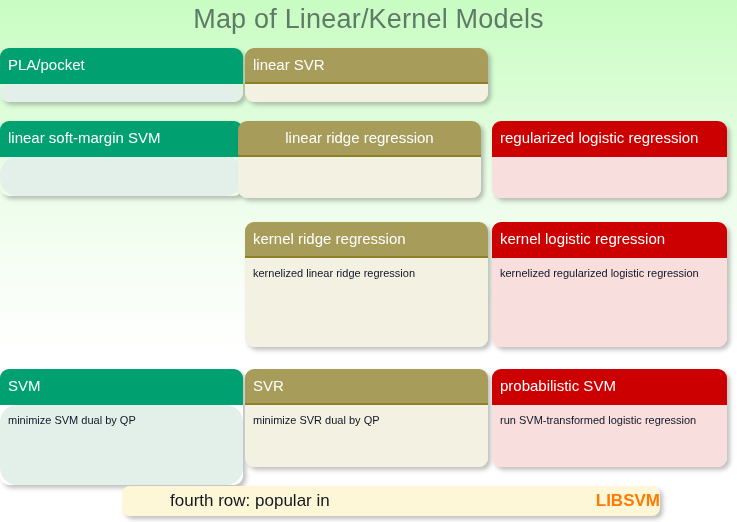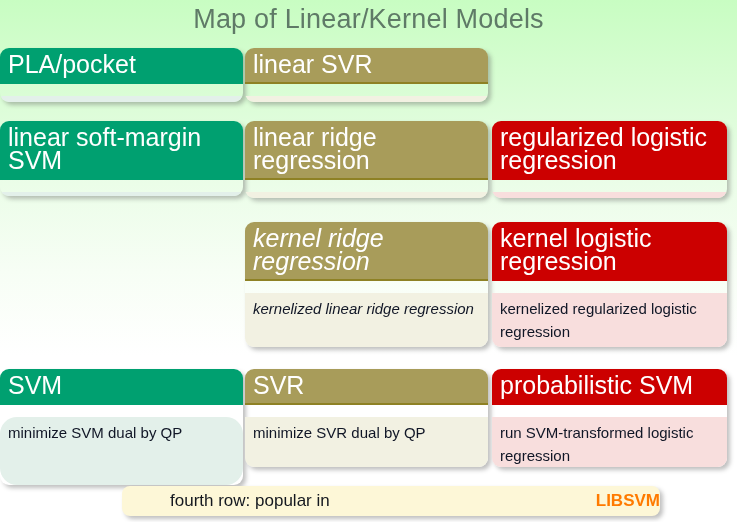--- a/index.html
+++ b/index.html
@@ -30,32 +30,31 @@
   
   .card{
     position:absolute;
     border-radius:9px;
     overflow:hidden;
     box-shadow:3px 3px 4px rgba(90,90,90,.38);
     display:flex;flex-direction:column;
   }
   .card .head{
     color:#ffffff;
-    font-size:25px;
+    font-size:15px;
     line-height:23px;
     padding:5px 8px 6px 8px;
     flex:none;
   }
   .card .body{
     flex:1 1 auto;
-    font-size:15px;
+    font-size:11px;
     line-height:23px;
     padding:4px 8px 6px 8px;
     color:#101626;
-    margin-top:12px;
   }
   .card .body.empty{padding:0;}
 
   
   .c-green .head{background:#00a070;border-bottom:2px solid #00a070;}
   .c-green .body{background:#e3f0ea;border-radius:17px;}
   .c-olive .head{background:#a89c5a;border-bottom:2px solid #8e8124;}
   .c-olive .body{background:#f2f1e2;}
   .c-red   .head{background:#cc0000;border-bottom:2px solid #cc0000;}
   .c-red   .body{background:#f8dedd;}
@@ -90,31 +89,31 @@
   <div class="card c-olive" style="left:245px;top:48px;width:243px;height:54px;">
     <div class="head">linear SVR</div>
     <div class="body empty"></div>
   </div>
 
   <div class="card c-green" style="left:0px;top:121px;width:243px;height:75px;">
     <div class="head">linear soft-margin SVM</div>
     <div class="body empty"></div>
   </div>
 
-  <div class="card c-olive" style="left:245px;top:121px;width:243px;height:77px;">
+  <div class="card c-olive" style="left:238px;top:121px;width:243px;height:77px;text-align:center;">
     <div class="head">linear ridge regression</div>
     <div class="body empty"></div>
   </div>
 
   <div class="card c-red" style="left:492px;top:121px;width:235px;height:77px;">
     <div class="head">regularized logistic regression</div>
     <div class="body empty"></div>
   </div>
 
-  <div class="card c-olive" style="left:245px;top:222px;width:243px;height:125px;font-style:italic;">
+  <div class="card c-olive" style="left:245px;top:222px;width:243px;height:125px;">
     <div class="head">kernel ridge regression</div>
     <div class="body">kernelized linear ridge regression</div>
   </div>
 
   <div class="card c-red" style="left:492px;top:222px;width:235px;height:125px;">
     <div class="head">kernel logistic regression</div>
     <div class="body">kernelized regularized logistic regression</div>
   </div>
 
   <div class="card c-green" style="left:0px;top:369px;width:243px;height:116px;">

